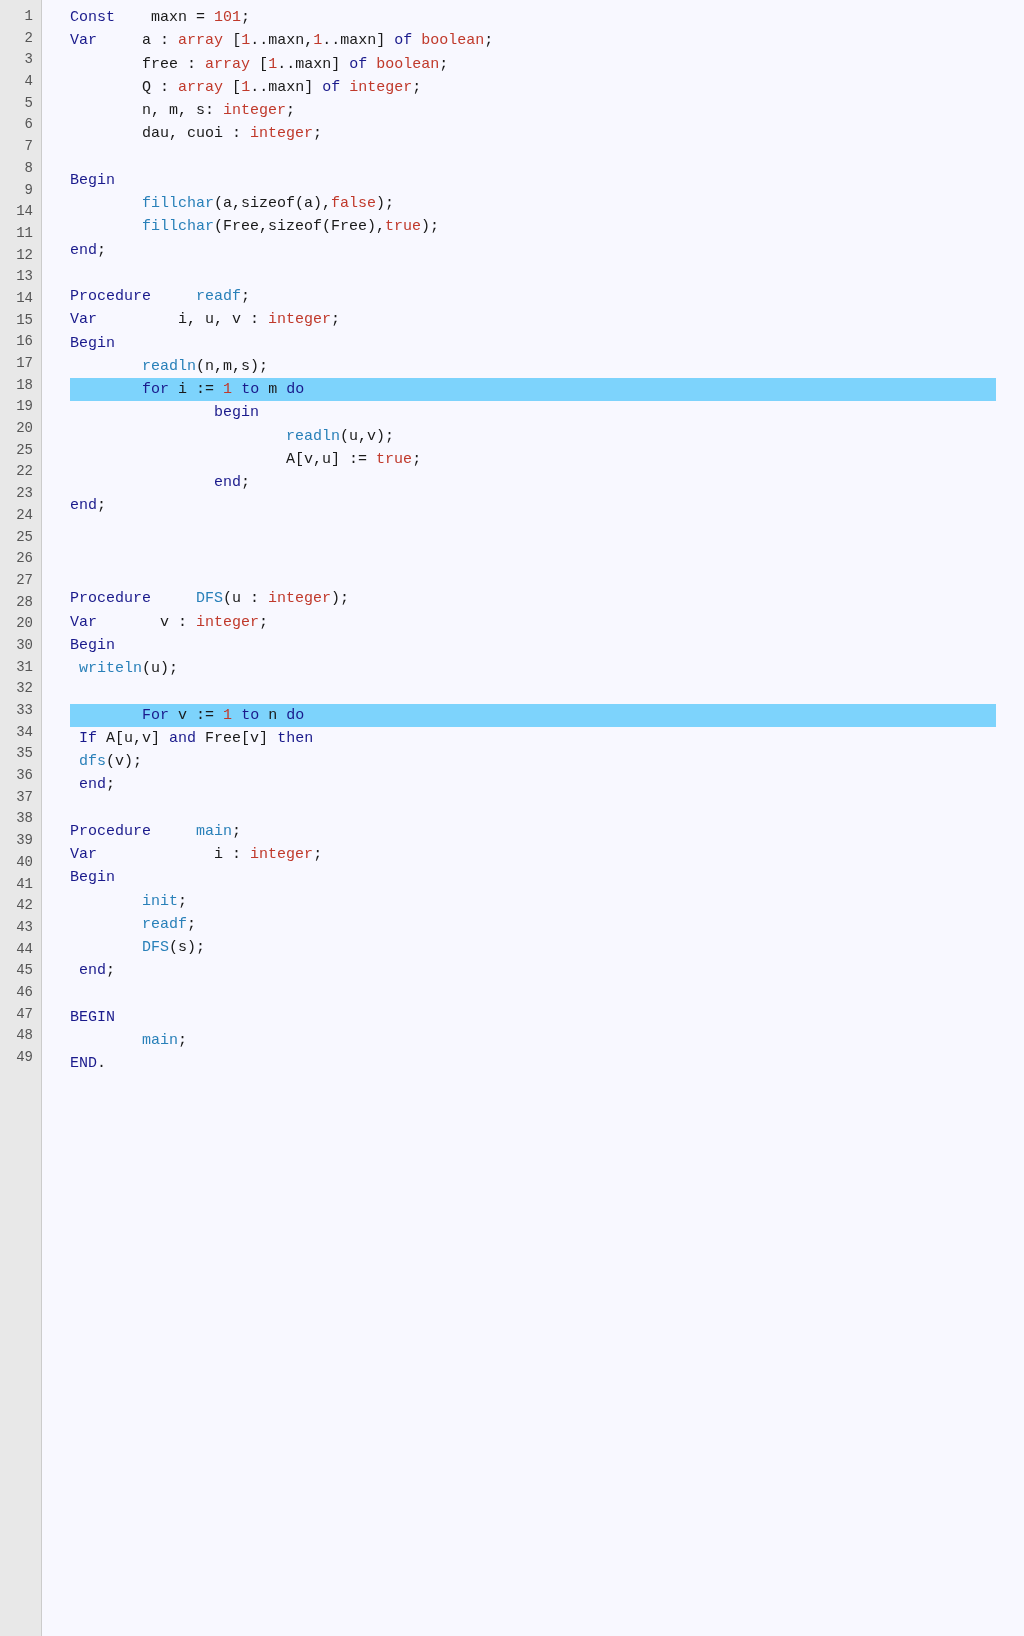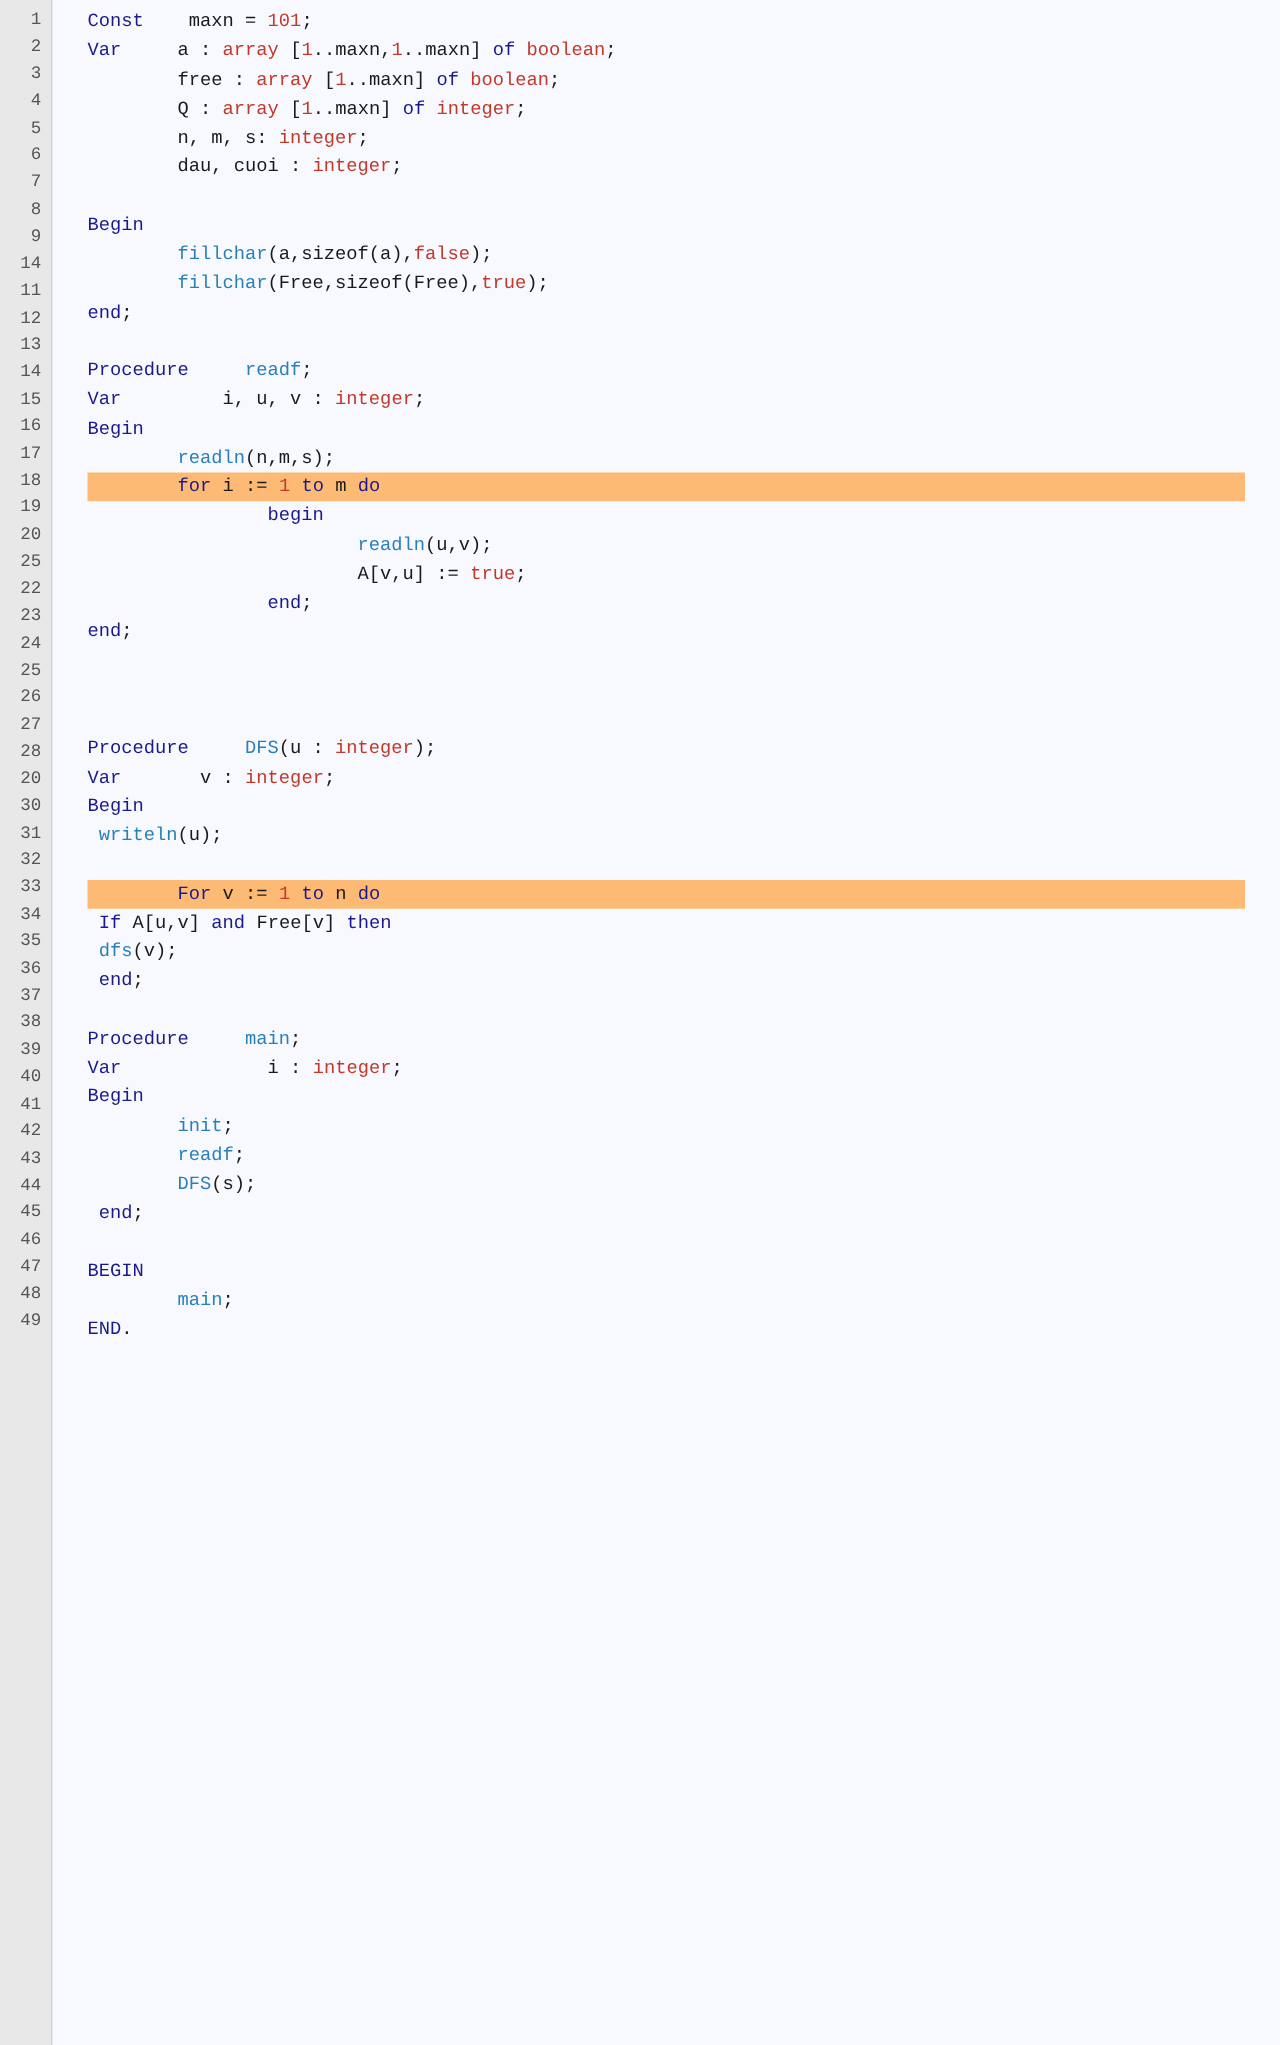--- a/index.html
+++ b/index.html
@@ -53,21 +53,21 @@
     }
 
     .kw { color: #1a1a8c; font-weight: normal; } 
     .type { color: #c0392b; } 
     .num { color: #c0392b; }
     .fn { color: #2980b9; } 
     .plain { color: #1a1a1a; }
     .bool { color: #c0392b; }
 
     .line-highlight {
-      background: #fdba74;
+      background: #7dd3fc;
     }
   </style>
 </head>
 <body>
 
 <div class="code-container">
   <div class="line-numbers">
     <span class="line-num">1</span>
     <span class="line-num">2</span>
     <span class="line-num">3</span>

